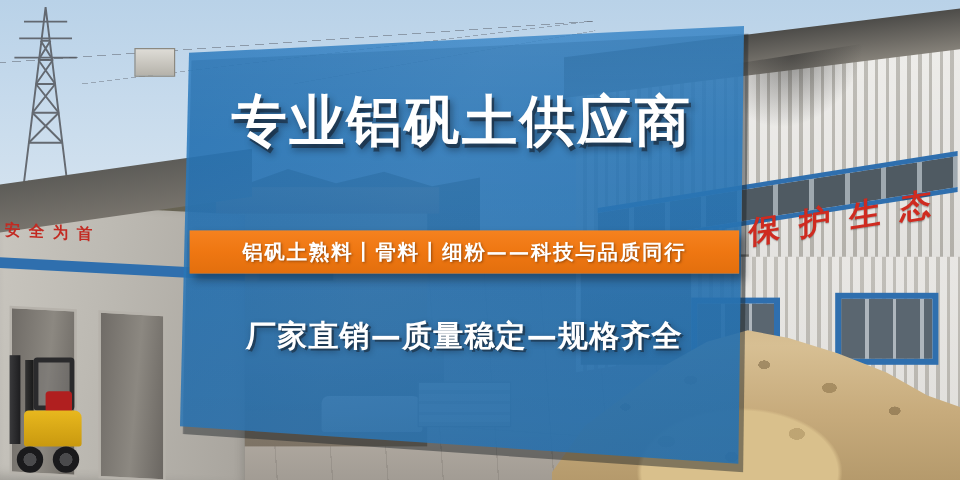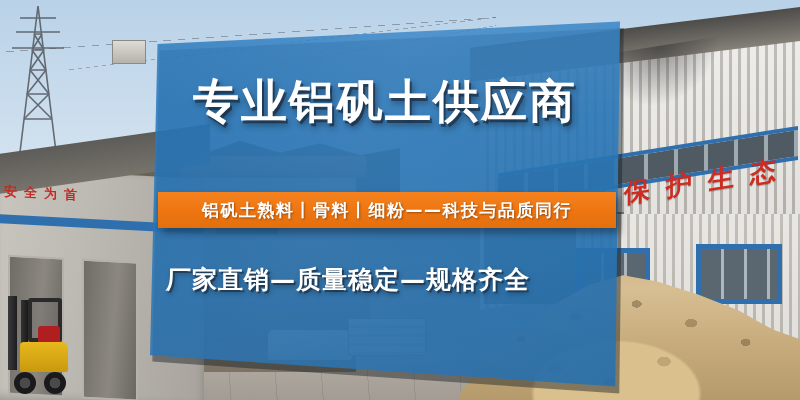--- a/index.html
+++ b/index.html
@@ -266,22 +266,22 @@
     display:flex; align-items:center; justify-content:center;margin-top:20px;
   }
   .orangebar span{
     color:#ffffff; font-family:"DejaVu Sans",sans-serif;
     font-size:17px; font-weight:bold; letter-spacing:1.5px;
     text-shadow:1px 1px 2px rgba(90,40,0,.55);
     white-space:nowrap;
   }
 
   .subline{
-    position:absolute; left:16px; right:0;
-    color:#ffffff;
+    position:absolute; left:4px; right:0;
+    text-align:center; color:#ffffff;
     font-family:"DejaVu Sans",sans-serif;
     font-size:25px; font-weight:bold; letter-spacing:1px;
     text-shadow: 2px 2px 0 rgba(20,28,38,.5), 2px 3px 5px rgba(10,16,24,.4);
     white-space:nowrap;
   }
   .subline.s1{ top:263px; }
   .subline.s2{ top:307px; }
 </style>
 </head>
 <body>

